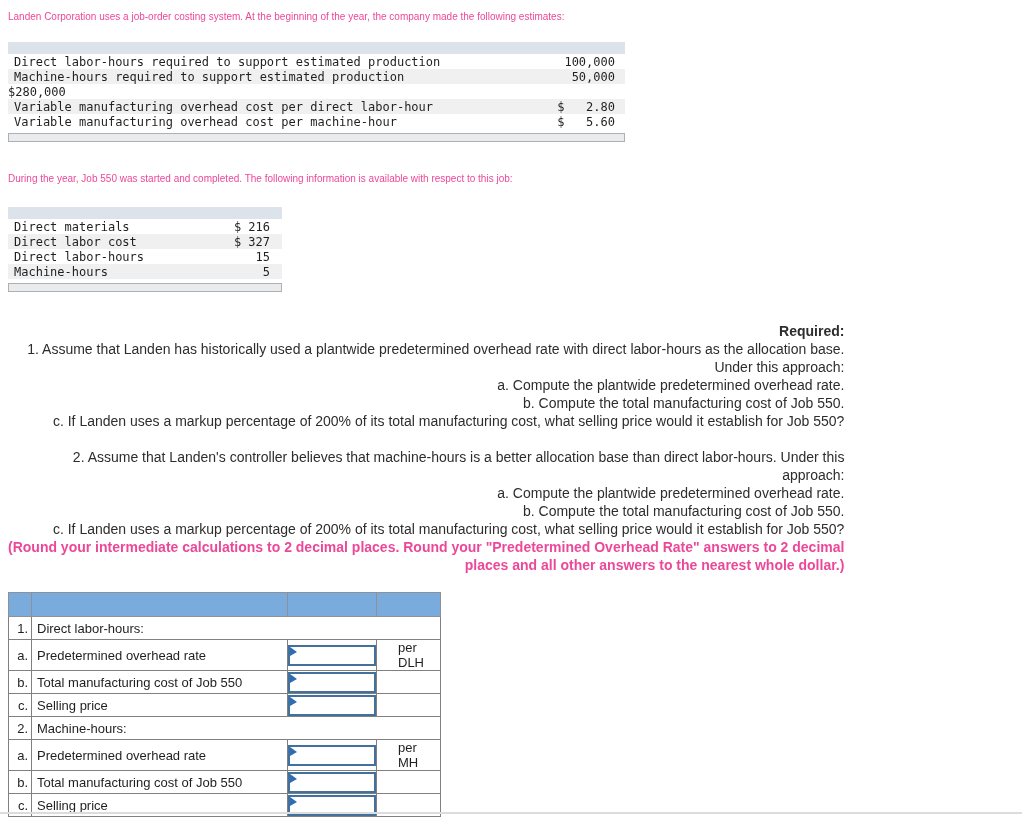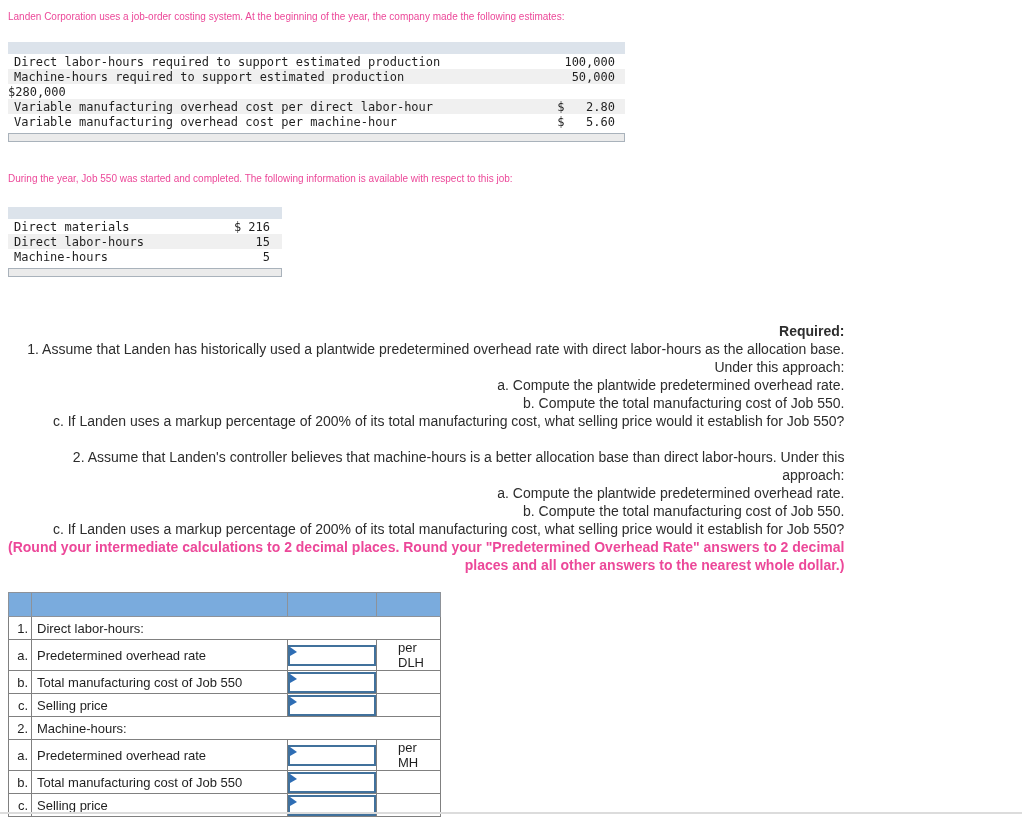--- a/index.html
+++ b/index.html
@@ -73,20 +73,24 @@
 </div>
 
 <div class="para" style="top:170px;">During the year, Job 550 was started and completed. The following information is available with respect to this job:</div>
 
 <div class="data-table jobtable" style="top:207px; width:274px;">
   <div class="dt-header"></div>
   <div class="dt-body">
     <div class="dt-row">
       <span class="dt-label">Direct materials</span>
       <span class="dt-value">$ 216</span>
+    </div>
+    <div class="dt-row">
+      <span class="dt-label">Direct labor cost</span>
+      <span class="dt-value">$ 327</span>
     </div>
     <div class="dt-row">
       <span class="dt-label">Direct labor-hours</span>
       <span class="dt-value">15</span>
     </div>
     <div class="dt-row">
       <span class="dt-label">Machine-hours</span>
       <span class="dt-value">5</span>
     </div>
   </div>

